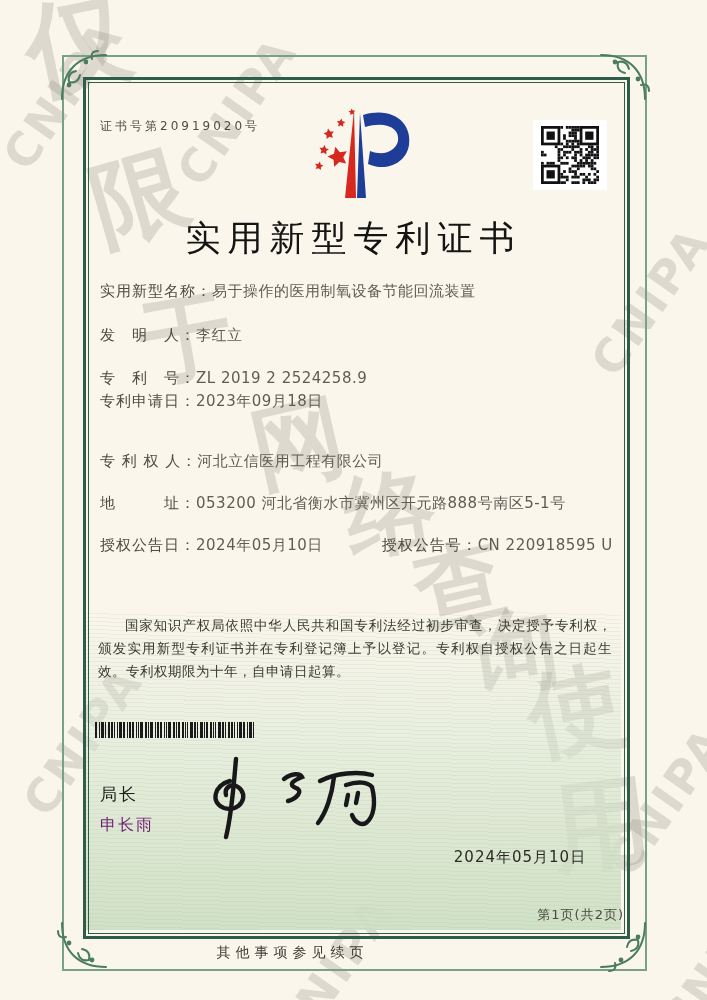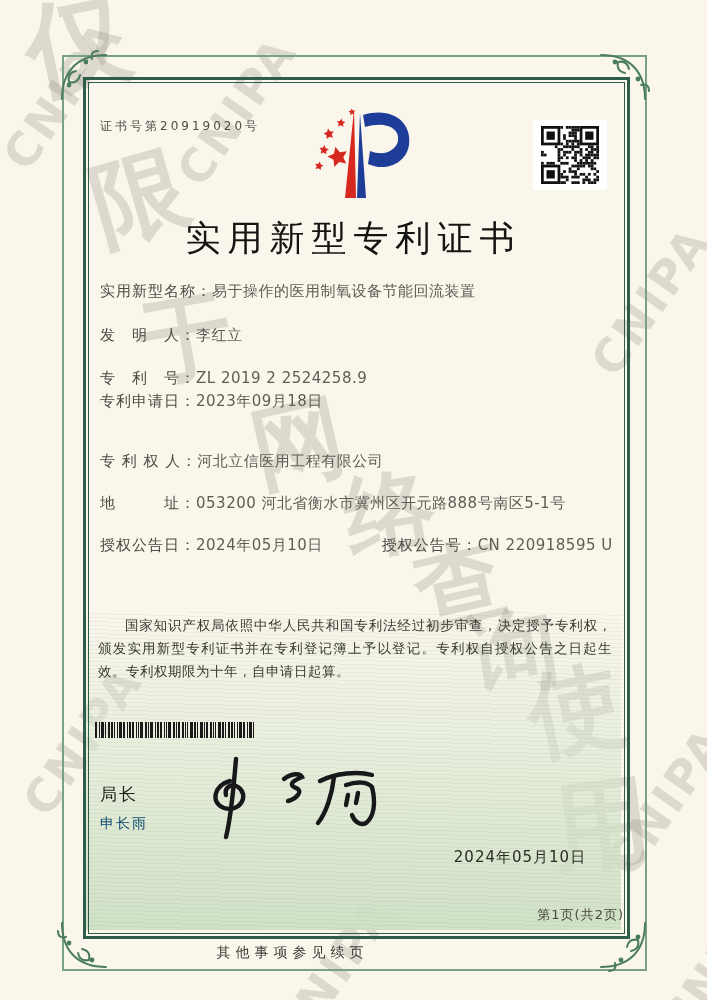--- a/index.html
+++ b/index.html
@@ -58,21 +58,21 @@
     font-size:35px;font-weight:400;letter-spacing:7px;color:#141412;}
   .frow{position:absolute;left:100px;width:520px;font-size:15px;white-space:nowrap;}
   .flabel{color:#4c4c42;letter-spacing:1px;}
   .fvalue{color:#5e5d53;letter-spacing:0.5px;}
   .flabel.second{margin-left:54px;}
   .paras{position:absolute;left:98px;top:574px;width:514px;margin-top:40px;}
   .paras p{margin:0 0 9px 0;font-size:13.5px;line-height:1.72;text-indent:2em;
     color:#3a3a31;letter-spacing:0.5px;text-align:justify;}
   .barcode{position:absolute;left:95px;top:722px;width:164px;height:16px;}
   .signer-title{position:absolute;left:100px;top:783px;font-size:17px;letter-spacing:2px;color:#20201c;}
-  .signer-name{position:absolute;left:100px;top:815px;font-size:14px;letter-spacing:2px;color:#0c4a6e;}
+  .signer-name{position:absolute;left:100px;top:815px;font-size:16px;letter-spacing:2px;color:#701a75;}
   .signature{position:absolute;left:196px;top:750px;width:190px;height:92px;}
   .issue-date{position:absolute;left:420px;top:848px;width:200px;text-align:center;
     font-size:15px;color:#2a2a24;letter-spacing:1px;}
   .page-footer{position:absolute;left:83px;top:906px;width:541px;text-align:right;
     font-size:13px;color:#4a4a40;letter-spacing:1px;}
   .cont-note{position:absolute;left:0;top:944px;width:585px;text-align:center;
     font-size:14px;color:#3b3b32;letter-spacing:5px;}
 </style>
 </head>
 <body>

